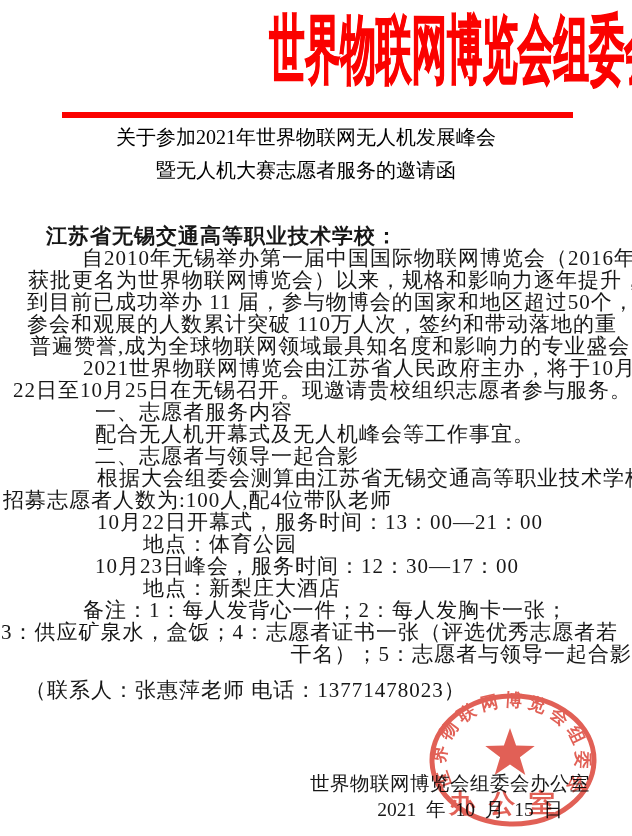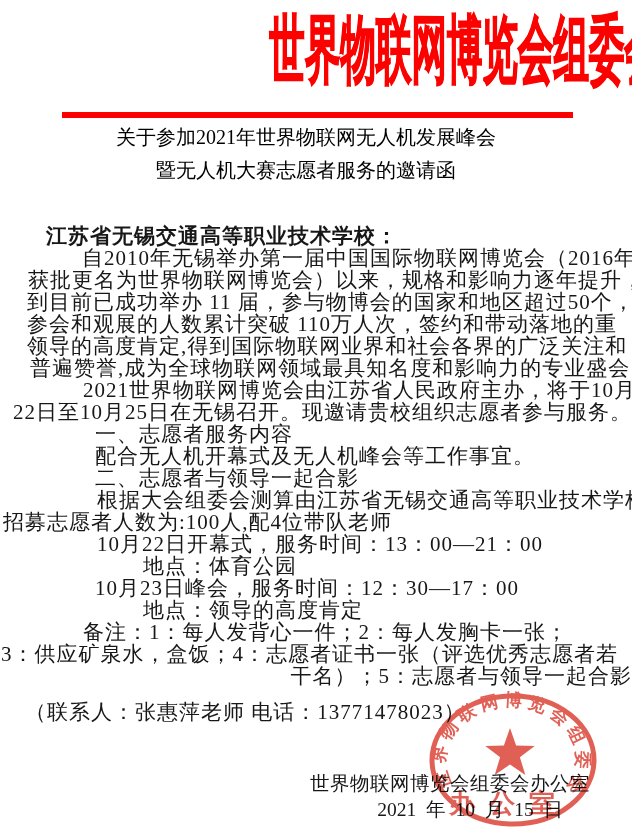--- a/index.html
+++ b/index.html
@@ -55,33 +55,32 @@
     <div>关于参加2021年世界物联网无人机发展峰会</div>
     <div>暨无人机大赛志愿者服务的邀请函</div>
   </div>
 
   <div class="body-block">
     <div class="ln b p46 mb4">江苏省无锡交通高等职业技术学校：</div>
     <div class="ln p82">自2010年无锡举办第一届中国国际物联网博览会（2016年</div>
     <div class="ln p28">获批更名为世界物联网博览会）以来，规格和影响力逐年提升，</div>
     <div class="ln p27">到目前已成功举办 11 届，参与物博会的国家和地区超过50个，</div>
     <div class="ln p27">参会和观展的人数累计突破 110万人次，签约和带动落地的重</div>
-    <div class="ln p27">领导的高度肯定,得到国际物联网业界和社会各界的广泛关注和</div>
     <div class="ln p30">普遍赞誉,成为全球物联网领域最具知名度和影响力的专业盛会。</div>
     <div class="ln p83">2021世界物联网博览会由江苏省人民政府主办，将于10月</div>
     <div class="ln p10">22日至10月25日在无锡召开。现邀请贵校组织志愿者参与服务。</div>
     <div class="ln p95">一、志愿者服务内容</div>
     <div class="ln p95">配合无人机开幕式及无人机峰会等工作事宜。</div>
     <div class="ln p95">二、志愿者与领导一起合影</div>
     <div class="ln p97">根据大会组委会测算由江苏省无锡交通高等职业技术学校</div>
     <div class="ln p3">招募志愿者人数为:100人,配4位带队老师</div>
     <div class="ln p97">10月22日开幕式，服务时间：13：00—21：00</div>
     <div class="ln p143">地点：体育公园</div>
     <div class="ln p95">10月23日峰会，服务时间：12：30—17：00</div>
-    <div class="ln p143">地点：领导的高度肯定</div>
+    <div class="ln p143">地点：新梨庄大酒店</div>
     <div class="ln p83">备注：1：每人发背心一件；2：每人发胸卡一张；</div>
     <div class="ln p8">3：供应矿泉水，盒饭；4：志愿者证书一张（评选优秀志愿者若</div>
     <div class="ln p10">干名）；5：志愿者与领导一起合影</div>
     <div class="ln p25 mt14">（联系人：张惠萍老师 电话：13771478023）</div>
   </div>
 
   <div class="sig-org">世界物联网博览会组委会办公室</div>
   <div class="sig-date">2021 年 10 月 15 日</div>
 
   <svg class="seal" viewBox="0 0 178 142" xmlns="http://www.w3.org/2000/svg">

